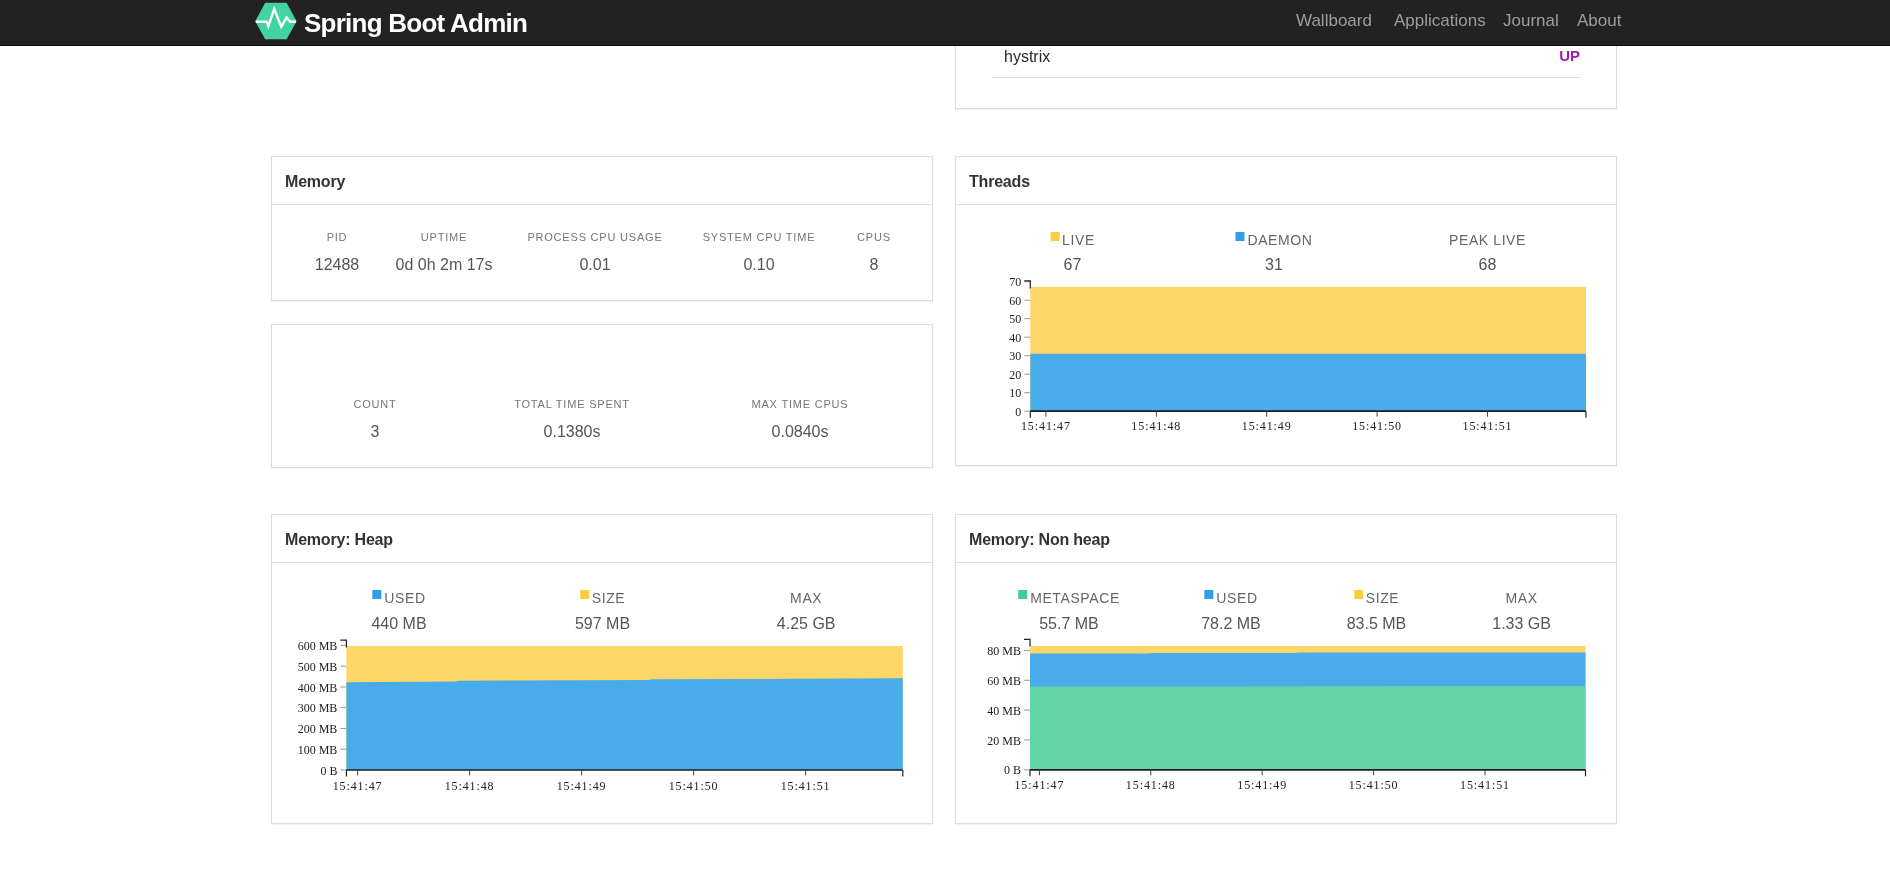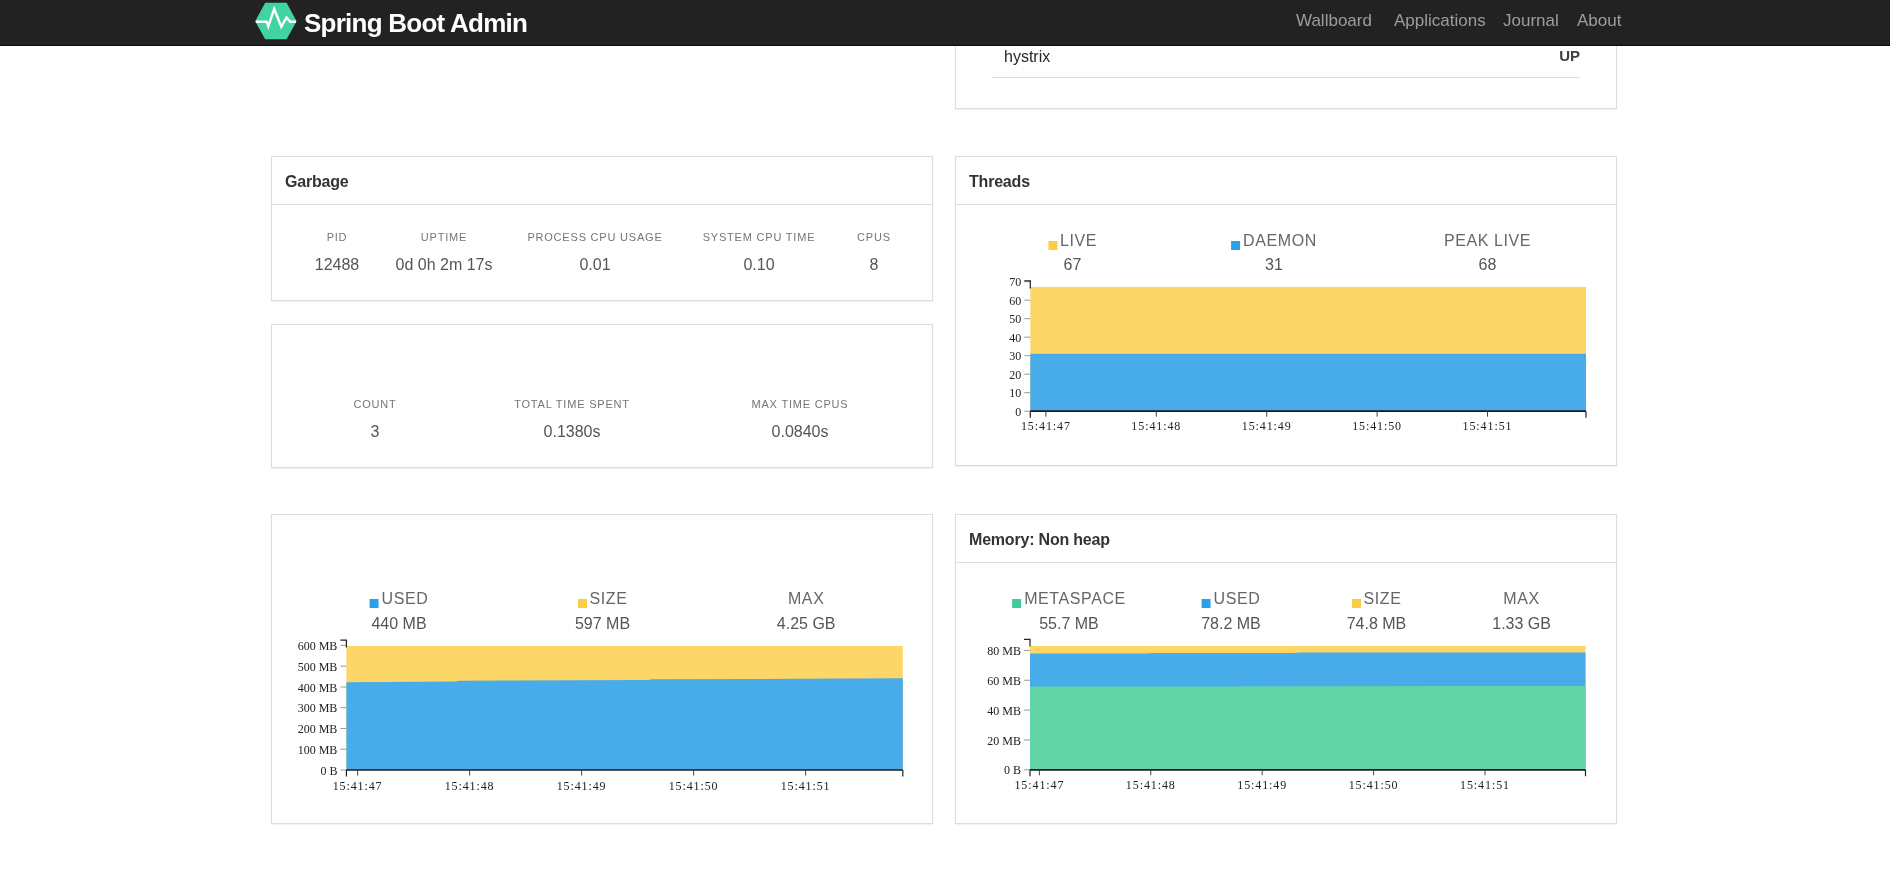--- a/index.html
+++ b/index.html
@@ -2,42 +2,42 @@
 <html><head><meta charset="utf-8"><style>
 *{margin:0;padding:0;box-sizing:border-box}
 html,body{width:1890px;height:892px;background:#fff;overflow:hidden;position:relative;
  font-family:"Liberation Sans",sans-serif}
 .abs{position:absolute}
 .panel{position:absolute;background:#fff;border:1px solid #ddd;box-shadow:0 1px 1px rgba(0,0,0,.05)}
 .phead{position:absolute;left:0;right:0;top:0;height:48px;border-bottom:1px solid #ddd;
  font-size:16px;font-weight:bold;color:#333;line-height:49px;padding-left:13px;letter-spacing:-0.2px}
 .lbl{position:absolute;transform:translateX(-50%);font-size:11px;color:#757575;letter-spacing:0.8px;white-space:nowrap}
 .val{position:absolute;transform:translateX(-50%);font-size:16px;color:#555;white-space:nowrap}
-.leg{position:absolute;transform:translateX(-50%);display:flex;align-items:flex-end;white-space:nowrap;
- font-size:16px;color:#666;letter-spacing:0.6px}
+.leg{position:absolute;transform:translateX(-50%);display:flex;align-items:flex-start;white-space:nowrap;
+ font-size:14px;color:#666;letter-spacing:0.6px}
 .sq{display:inline-block;width:9px;height:9px;margin-right:3px}
 .navlink{position:absolute;top:0;height:45px;line-height:42px;font-size:17px;color:#9d9d9d;z-index:6}
 </style></head><body>
 <div class="abs" style="left:0;top:0;width:1890px;height:46px;background:#222;border-bottom:1px solid #090909;z-index:5"></div>
 <svg class="abs" style="left:255px;top:2px;z-index:6" width="42" height="38" viewBox="0 0 42 38">
  <polygon points="10.2,0.7 31.6,0.7 41.6,19.2 31.6,37.3 10.2,37.3 0.2,19.2" fill="#42d3a5"></polygon>
  <polyline points="0.8,19.7 11.6,19.7 13.3,24.3 19.2,6.9 26.3,24.7 31.6,15.5 35.2,19.7 41,19.7" fill="none" stroke="#fff" stroke-width="2.4" stroke-linecap="butt" stroke-linejoin="miter"></polyline>
 </svg>
 <div class="abs" style="left:304px;top:1px;height:46px;line-height:44px;font-size:26px;font-weight:bold;color:#fff;letter-spacing:-0.75px;z-index:6">Spring Boot Admin</div>
 <div class="navlink" style="left:1296px">Wallboard</div>
 <div class="navlink" style="left:1394px">Applications</div>
 <div class="navlink" style="left:1503px">Journal</div>
 <div class="navlink" style="left:1577px">About</div>
 <div class="panel" style="left:955px;top:-50px;width:662px;height:159px">
  <div class="abs" style="left:48px;top:96px;height:20px;line-height:20px;font-size:16px;font-weight:normal;color:#262626">hystrix</div>
- <div class="abs" style="right:36px;top:95px;height:20px;line-height:20px;font-size:15px;font-weight:bold;color:#404040">UP</div>
+ <div class="abs" style="right:36px;top:95px;height:20px;line-height:20px;font-size:15px;font-weight:bold;color:#a21caf">UP</div>
  <div class="abs" style="left:36px;right:36px;top:126px;border-top:1px solid #ddd"></div>
 </div>
 <div class="panel" style="left:271px;top:156px;width:662px;height:145px">
- <div class="phead">Garbage</div>
+ <div class="phead">Memory</div>
  <div class="lbl" style="left:65px;top:74px">PID</div>
  <div class="val" style="left:65px;top:99px">12488</div>
  <div class="lbl" style="left:172px;top:74px">UPTIME</div>
  <div class="val" style="left:172px;top:99px">0d 0h 2m 17s</div>
  <div class="lbl" style="left:323px;top:74px">PROCESS CPU USAGE</div>
  <div class="val" style="left:323px;top:99px">0.01</div>
  <div class="lbl" style="left:487px;top:74px">SYSTEM CPU TIME</div>
  <div class="val" style="left:487px;top:99px">0.10</div>
  <div class="lbl" style="left:602px;top:74px">CPUS</div>
  <div class="val" style="left:602px;top:99px">8</div>
@@ -53,35 +53,36 @@
 <div class="panel" style="left:955px;top:156px;width:662px;height:310px">
  <div class="phead">Threads</div>
  <div class="leg" style="left:116.5px;top:75px"><span class="sq" style="background:#fbcd41"></span>LIVE</div>
  <div class="val" style="left:116.5px;top:99px">67</div>
  <div class="leg" style="left:318px;top:75px"><span class="sq" style="background:#2b9fe8"></span>DAEMON</div>
  <div class="val" style="left:318px;top:99px">31</div>
  <div class="leg" style="left:531.5px;top:75px">PEAK LIVE</div>
  <div class="val" style="left:531.5px;top:99px">68</div>
 </div>
 <div class="panel" style="left:271px;top:514px;width:662px;height:310px">
+ <div class="phead">Memory: Heap</div>
  <div class="leg" style="left:127px;top:75px"><span class="sq" style="background:#2b9fe8"></span>USED</div>
  <div class="val" style="left:127px;top:100px">440 MB</div>
  <div class="leg" style="left:330.5px;top:75px"><span class="sq" style="background:#fbcd41"></span>SIZE</div>
  <div class="val" style="left:330.5px;top:100px">597 MB</div>
  <div class="leg" style="left:534.2px;top:75px">MAX</div>
  <div class="val" style="left:534.2px;top:100px">4.25 GB</div>
 </div>
 <div class="panel" style="left:955px;top:514px;width:662px;height:310px">
  <div class="phead">Memory: Non heap</div>
  <div class="leg" style="left:113px;top:75px"><span class="sq" style="background:#3ecd9b"></span>METASPACE</div>
  <div class="val" style="left:113px;top:100px">55.7 MB</div>
  <div class="leg" style="left:275px;top:75px"><span class="sq" style="background:#2b9fe8"></span>USED</div>
  <div class="val" style="left:275px;top:100px">78.2 MB</div>
  <div class="leg" style="left:420.5px;top:75px"><span class="sq" style="background:#fbcd41"></span>SIZE</div>
- <div class="val" style="left:420.5px;top:100px">74.8 MB</div>
+ <div class="val" style="left:420.5px;top:100px">83.5 MB</div>
  <div class="leg" style="left:565.6px;top:75px">MAX</div>
  <div class="val" style="left:565.6px;top:100px">1.33 GB</div>
 </div>
 <svg class="abs" style="left:0;top:0" width="1890" height="892" viewBox="0 0 1890 892">
     <rect x="1030.3" y="286.9" width="555.7" height="124.3" fill="#fcd666"></rect>
     <rect x="1030.3" y="353.8" width="555.7" height="57.4" fill="#47ace9"></rect>
     <line x1="1024.3" y1="411.2" x2="1030.3" y2="411.2" stroke="#999" stroke-width="1"></line>
     <text x="1021.3" y="415.8" text-anchor="end" font-family="Liberation Serif,serif" font-size="12px" fill="#222">0</text>
     <line x1="1024.3" y1="392.7" x2="1030.3" y2="392.7" stroke="#999" stroke-width="1"></line>
     <text x="1021.3" y="397.3" text-anchor="end" font-family="Liberation Serif,serif" font-size="12px" fill="#222">10</text>

